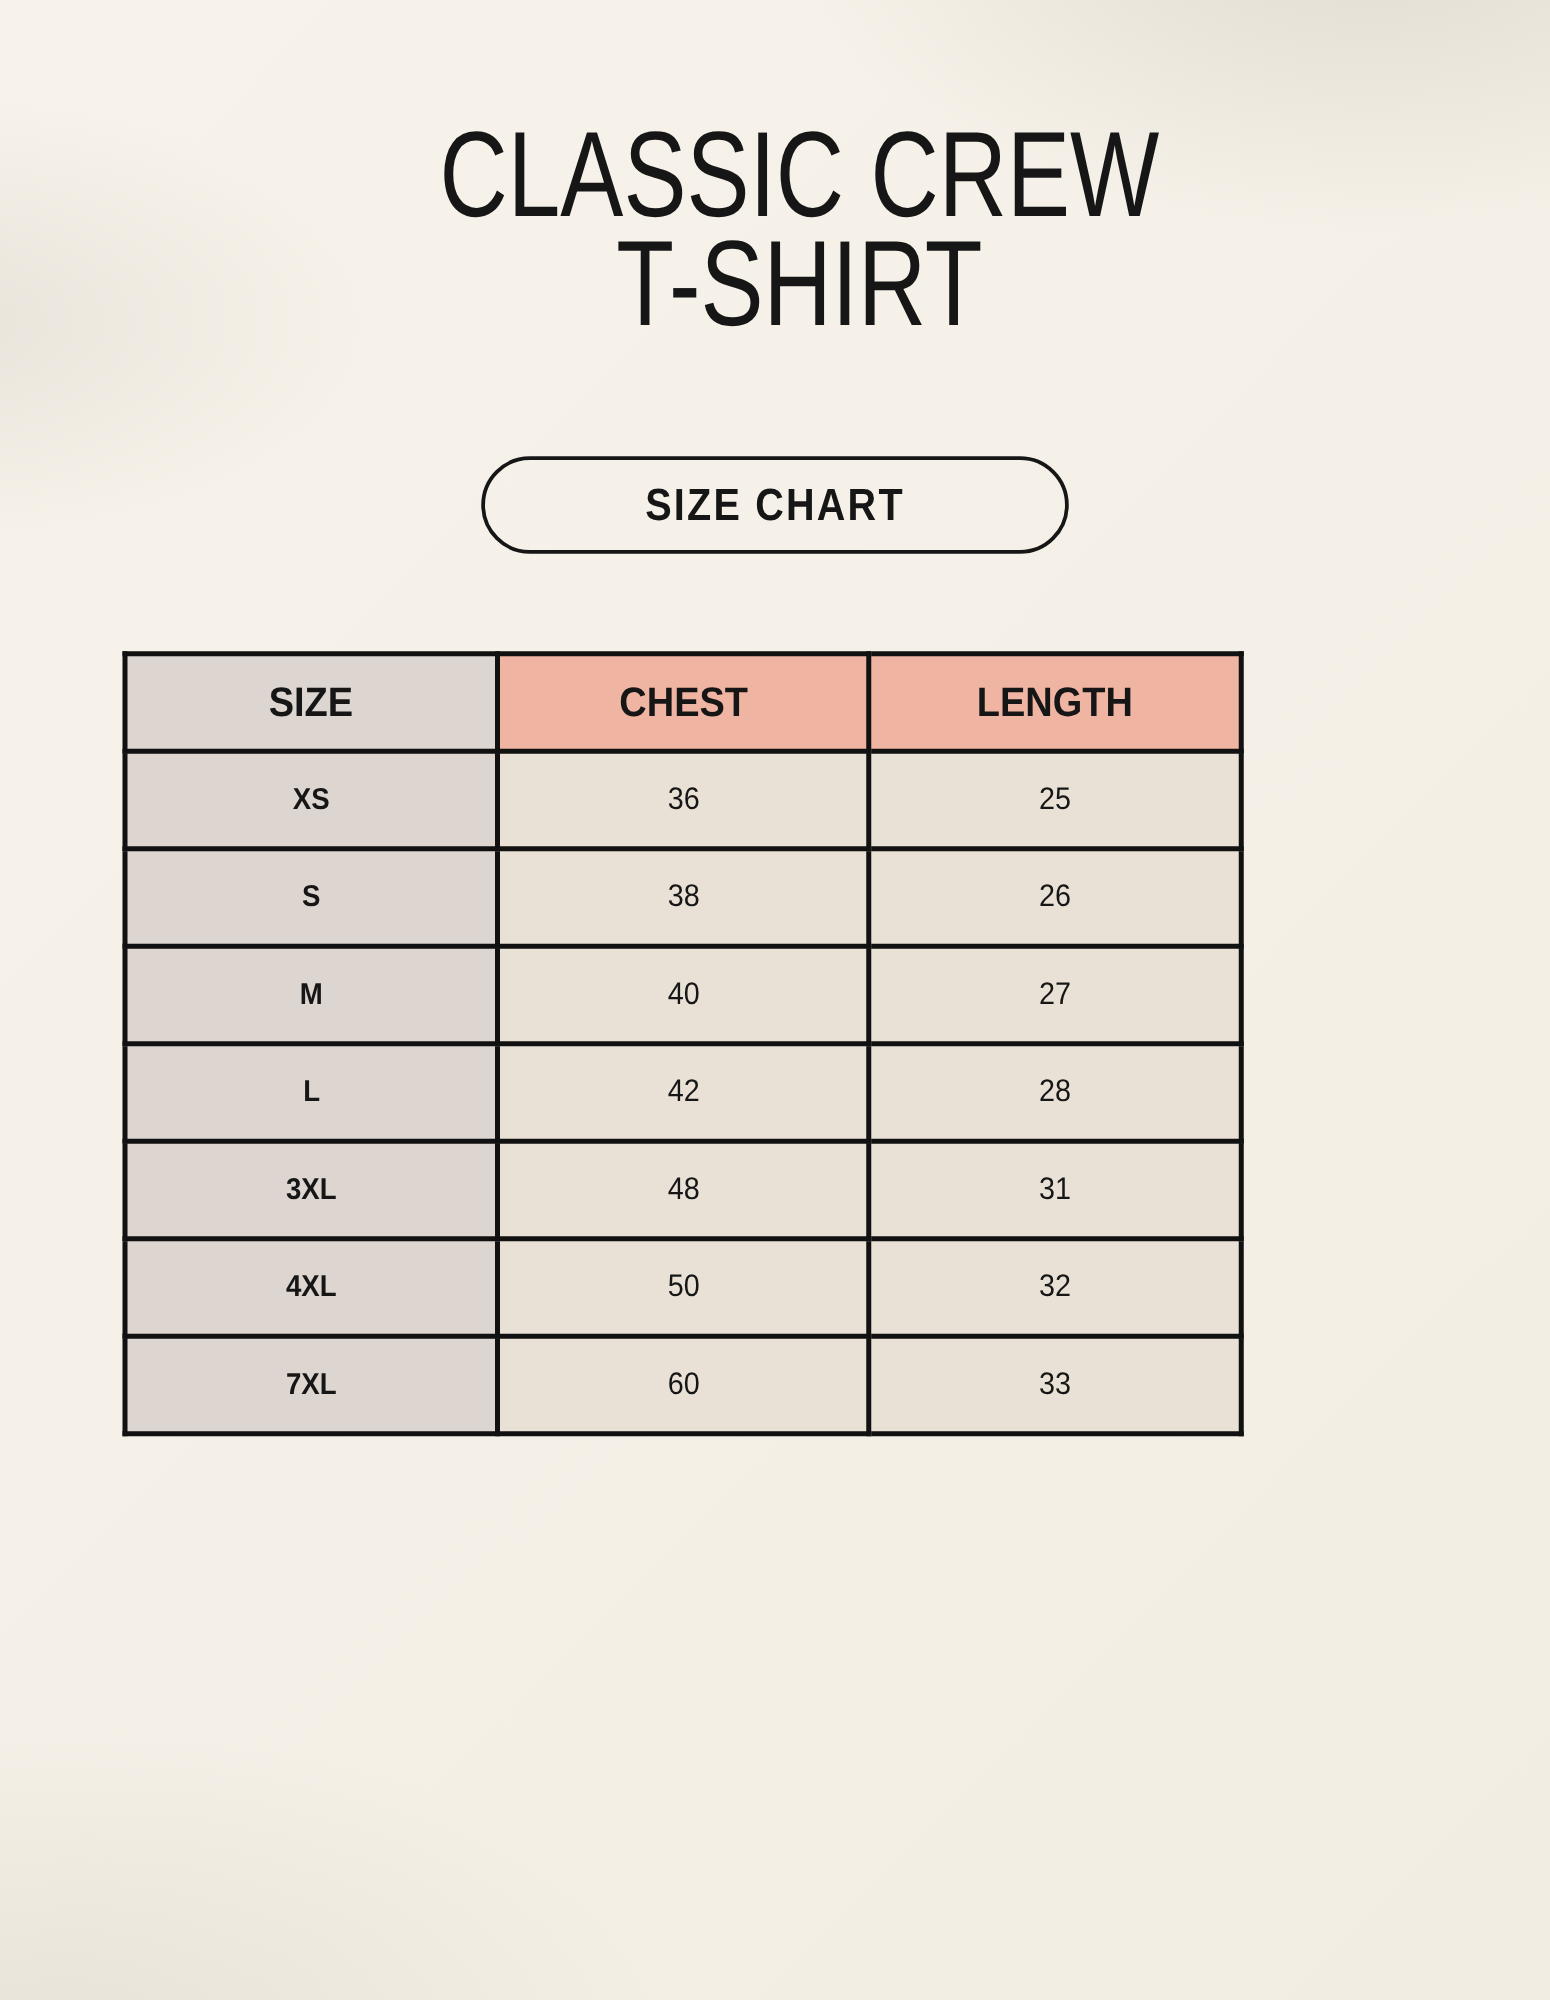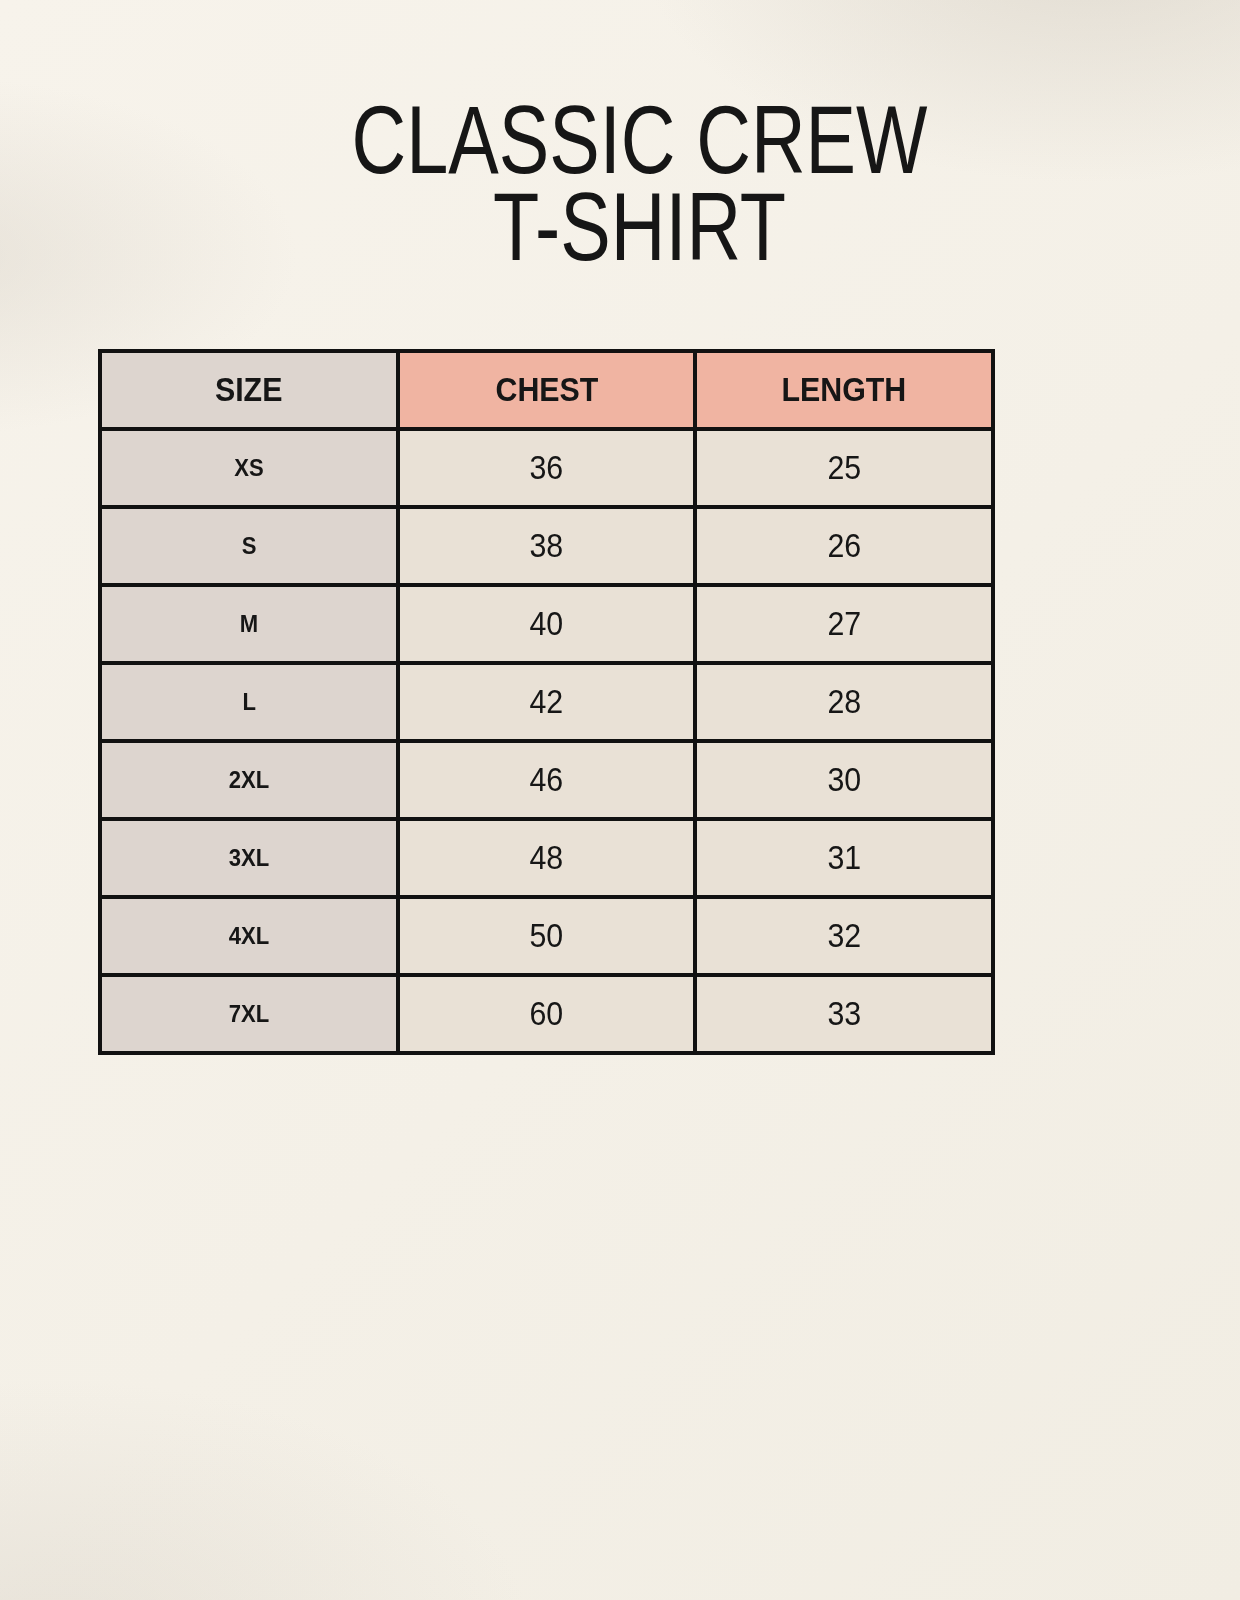--- a/index.html
+++ b/index.html
@@ -83,21 +83,21 @@
   .size-table th.h-size { background: var(--gray-cell); }
   .size-table th.h-measure { background: var(--salmon); }
 
   .size-table td.c-size {
     background: var(--gray-cell);
     font-size: 24px;
     font-weight: 700;
   }
   .size-table td.c-val {
     background: var(--cream-cell);
-    font-size: 33px;
+    font-size: 25px;
     font-weight: 500;
   }
   .cond { display: inline-block; transform: scaleX(0.92); white-space: nowrap; }
 
   .footnote {
     width: 1055px;
     margin-left: 98px;
     margin-top: 10px;
     text-align: right;
     padding-right: 26px;
@@ -109,20 +109,25 @@
 </head>
 <body>
 
 <div class="page">
 
   <h1 class="title">
     <span class="line">CLASSIC CREW</span>
     <span class="line">T-SHIRT</span>
   </h1>
 
+  <div class="badge-wrap">
+    <div class="badge">
+      <span class="badge-label">SIZE CHART</span>
+    </div>
+  </div>
 
   <table class="size-table">
     <colgroup>
       <col class="c-size">
         <col class="c-chest">
         <col class="c-length">
     </colgroup>
     <thead>
       <tr>
         <th class="h-size"><span class="cond">SIZE</span></th>
@@ -145,25 +150,20 @@
         <td class="c-size"><span class="cond">M</span></td>
         <td class="c-val"><span class="cond">40</span></td>
         <td class="c-val"><span class="cond">27</span></td>
       </tr>
       <tr>
         <td class="c-size"><span class="cond">L</span></td>
         <td class="c-val"><span class="cond">42</span></td>
         <td class="c-val"><span class="cond">28</span></td>
       </tr>
       <tr>
-        <td class="c-size"><span class="cond">2XL</span></td>
-        <td class="c-val"><span class="cond">46</span></td>
-        <td class="c-val"><span class="cond">30</span></td>
-      </tr>
-      <tr>
         <td class="c-size"><span class="cond">3XL</span></td>
         <td class="c-val"><span class="cond">48</span></td>
         <td class="c-val"><span class="cond">31</span></td>
       </tr>
       <tr>
         <td class="c-size"><span class="cond">4XL</span></td>
         <td class="c-val"><span class="cond">50</span></td>
         <td class="c-val"><span class="cond">32</span></td>
       </tr>
       <tr>

